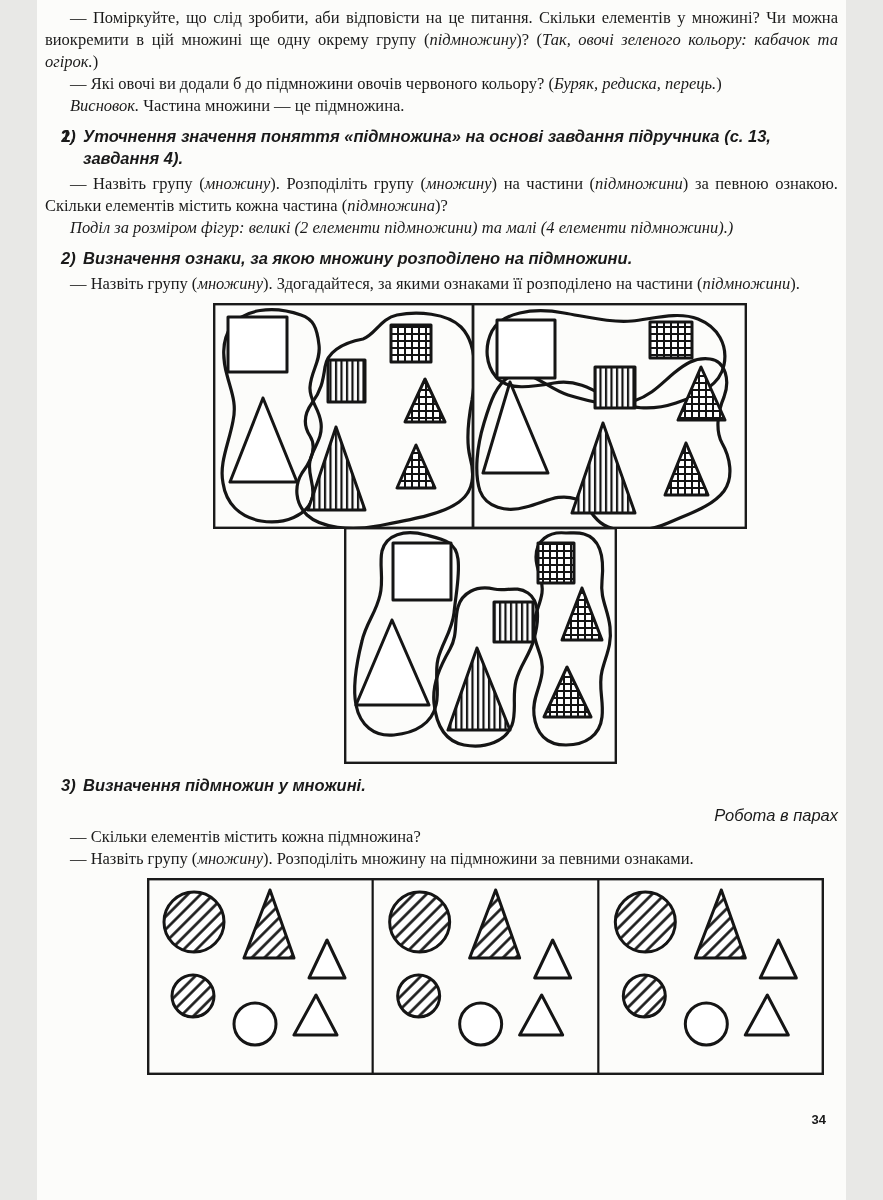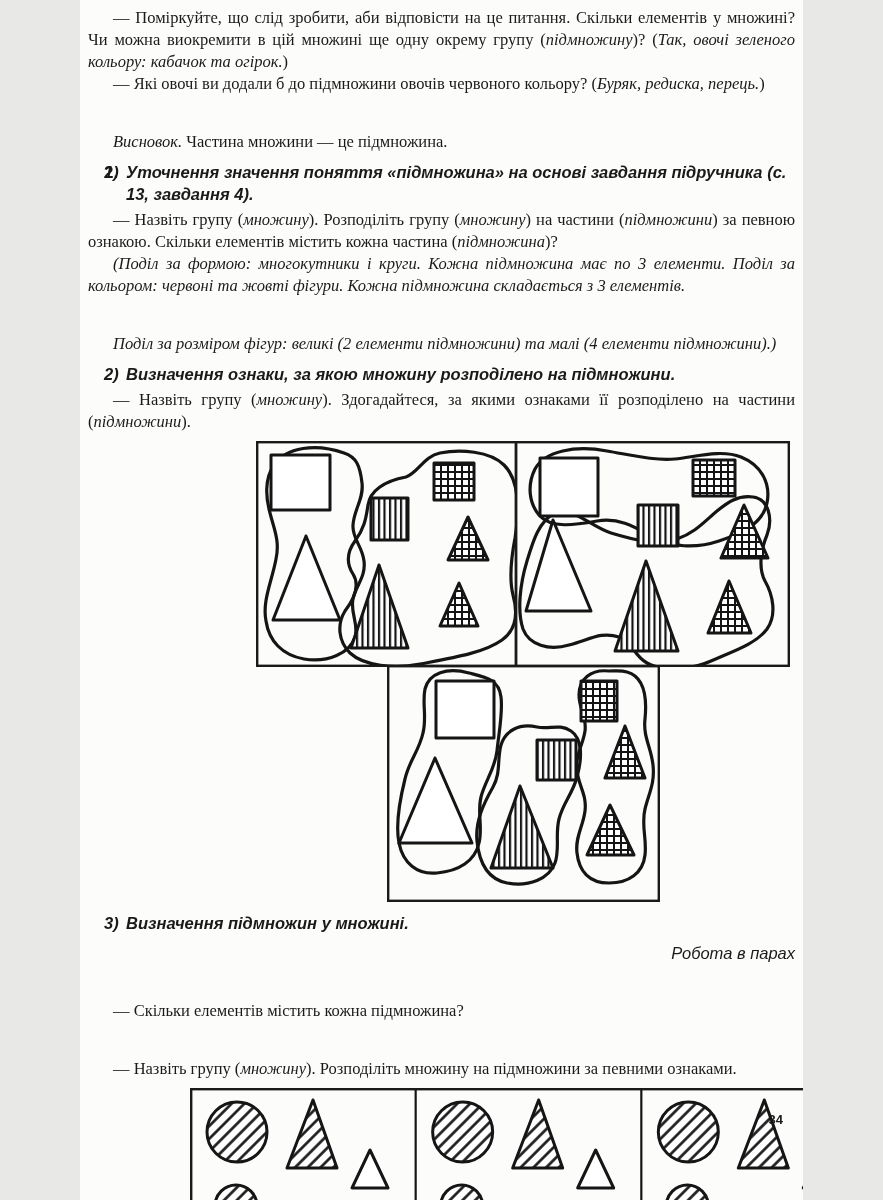--- a/index.html
+++ b/index.html
@@ -1,20 +1,20 @@
 <!DOCTYPE html>
 <html><head>
 <meta charset="utf-8">
 <style>
   html,body{margin:0;padding:0;background:#e8e8e6;}
-  .page{position:relative;width:723px;height:1200px;background:#fcfcfa;
+  .page{position:relative;width:809px;height:1200px;background:#fcfcfa;
         font-family:"Liberation Serif",serif;color:#1a1a1a;overflow:hidden;margin:0 auto;}
   .col{padding:7px 8px 0 8px;}
   p.para{margin:0;font-size:16.5px;line-height:22px;text-align:justify;text-indent:25px;}
-  p.para.nojust{text-align:left;margin-top:36px;}
+  p.para.nojust{text-align:left;}
   .it{font-style:italic;}
   .h-main{font-family:"Liberation Sans",sans-serif;font-weight:bold;font-size:17px;line-height:24px;
           margin:8px 0 3px;position:relative;padding-left:38px;}
   .h-main .num{position:absolute;left:16px;}
   .item-head{font-family:"Liberation Sans",sans-serif;font-style:italic;font-weight:bold;
              font-size:16.5px;line-height:22px;margin:8px 0 4px;position:relative;padding-left:38px;}
   .item-head .num{position:absolute;left:16px;}
   .item-head.mt{margin-top:10px;}
   .work{font-family:"Liberation Sans",sans-serif;font-style:italic;font-size:16.5px;line-height:22px;
         margin:8px 0 0 0;text-indent:14px;text-align:right;}
@@ -59,21 +59,20 @@
     <div class="h-main">
       <span class="num">2.</span>
     </div>
 
     <div class="item-head">
       <span class="num">1)</span>
       <span>Уточнення значення поняття «підмножина» на основі завдання підручника (с. 13, завдання 4).</span>
     </div>
 
     <p class="para"><span>— Назвіть групу (</span><span class="it">множину</span><span>). Розподіліть групу (</span><span class="it">множину</span><span>) на частини (</span><span class="it">підмножини</span><span>) за певною ознакою. Скільки елементів містить кожна частина (</span><span class="it">підмножина</span><span>)?</span></p>
-    <p class="para"><span class="it">(Поділ за формою: многокутники і круги. Кожна підмножина має по 3 елементи. Поділ за кольором: червоні та жовті фігури. Кожна підмножина складається з 3 елементів.</span></p>
     <p class="para nojust"><span class="it">Поділ за розміром фігур: великі (2 елементи підмножини) та малі (4 елементи підмножини).)</span></p>
 
     <div class="item-head">
       <span class="num">2)</span>
       <span>Визначення ознаки, за якою множину розподілено на підмножини.</span>
     </div>
 
     <p class="para"><span>— Назвіть групу (</span><span class="it">множину</span><span>). Здогадайтеся, за якими ознаками її розподілено на частини (</span><span class="it">підмножини</span><span>).</span></p>
 
     <div class="fig-row1">

